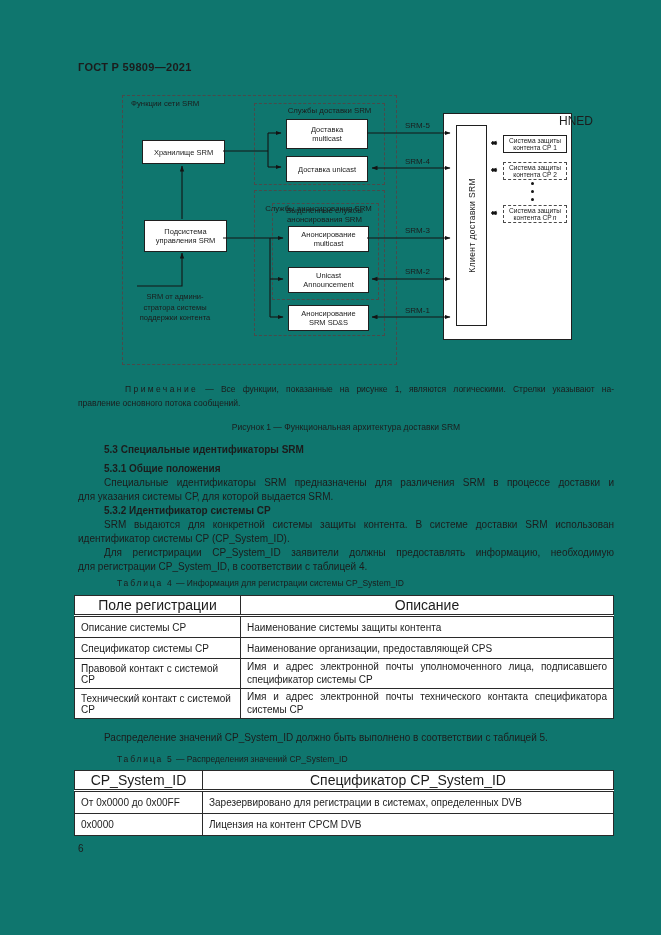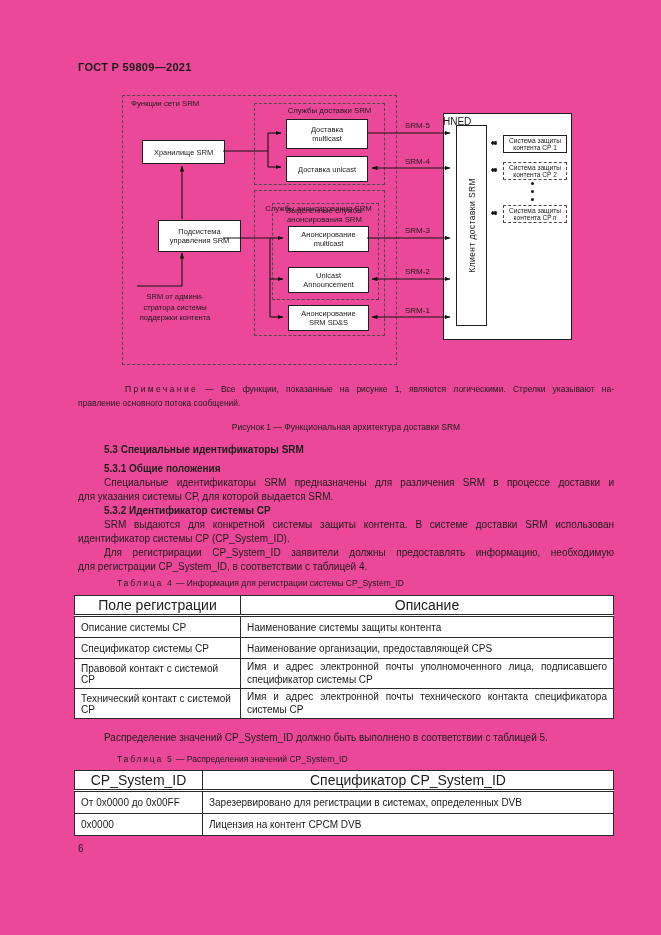--- a/index.html
+++ b/index.html
@@ -1,16 +1,16 @@
 <!DOCTYPE html>
 <html><head>
 <meta charset="utf-8">
 <style>
   html,body{margin:0;padding:0;background:#e8e8e8;}
-  .page{position:relative;width:661px;height:935px;background:#ec4899;
+  .page{position:relative;width:661px;height:935px;background:#0f766e;
         font-family:"Liberation Sans",sans-serif;color:#1c1c1c;overflow:hidden;margin:0 auto;}
   .abs{position:absolute;}
   
   .line{position:absolute;font-size:10px;line-height:13px;white-space:nowrap;}
   .jl{white-space:normal;text-align:justify;text-align-last:justify;}
   .bold{font-weight:bold;}
   .note{font-size:8.5px;line-height:11px;}
   .cap{font-size:8.5px;}
   .sp{letter-spacing:2.4px;margin-left:40px;}
   .center{text-align:center;white-space:normal;}
@@ -61,21 +61,21 @@
 
   <div class="dashed" style="left:272px;top:203px;width:105px;height:95px;"></div>
   <div class="dlabel" style="left:272px;top:206px;width:105px;">
     <div>Выделенные службы</div>
     <div>анонсирования SRM</div>
   </div>
 
   <div class="box" style="left:142px;top:140px;width:81px;height:22px;">
     <div>Хранилище SRM</div>
   </div>
-  <div class="box" style="left:158px;top:220px;width:81px;height:30px;justify-content:center;">
+  <div class="box" style="left:144px;top:220px;width:81px;height:30px;justify-content:center;">
     <div>Подсистема</div>
     <div>управления SRM</div>
   </div>
   <div class="box" style="left:286px;top:119px;width:80px;height:28px;">
     <div>Доставка</div>
     <div>multicast</div>
   </div>
   <div class="box" style="left:286px;top:156px;width:80px;height:24px;">
     <div>Доставка unicast</div>
   </div>
@@ -98,21 +98,21 @@
     <div>поддержки контента</div>
   </div>
 
   <div class="srmlab" style="left:405px;top:121px;">SRM-5</div>
   <div class="srmlab" style="left:405px;top:157px;">SRM-4</div>
   <div class="srmlab" style="left:405px;top:226px;">SRM-3</div>
   <div class="srmlab" style="left:405px;top:267px;">SRM-2</div>
   <div class="srmlab" style="left:405px;top:306px;">SRM-1</div>
 
   <div class="hnedbox" style="left:443px;top:113px;width:127px;height:225px;"></div>
-  <div class="dlabel" style="left:443px;top:117px;width:117px;text-align:left;font-size:10px;">HNED</div>
+  <div class="dlabel" style="left:443px;top:117px;width:117px;text-align:right;font-size:12px;padding-left:33px;">HNED</div>
   <div class="client-box" style="left:456px;top:125px;width:29px;height:199px;">
     <span>Клиент доставки SRM</span>
   </div>
   <div class="cpbox cp-solid" style="left:503px;top:135px;width:62px;height:16px;">
     <div>Система защиты</div>
     <div>контента СР 1</div>
   </div>
   <div class="cpbox cp-dash" style="left:503px;top:162px;width:62px;height:16px;">
     <div>Система защиты</div>
     <div>контента СР 2</div>

